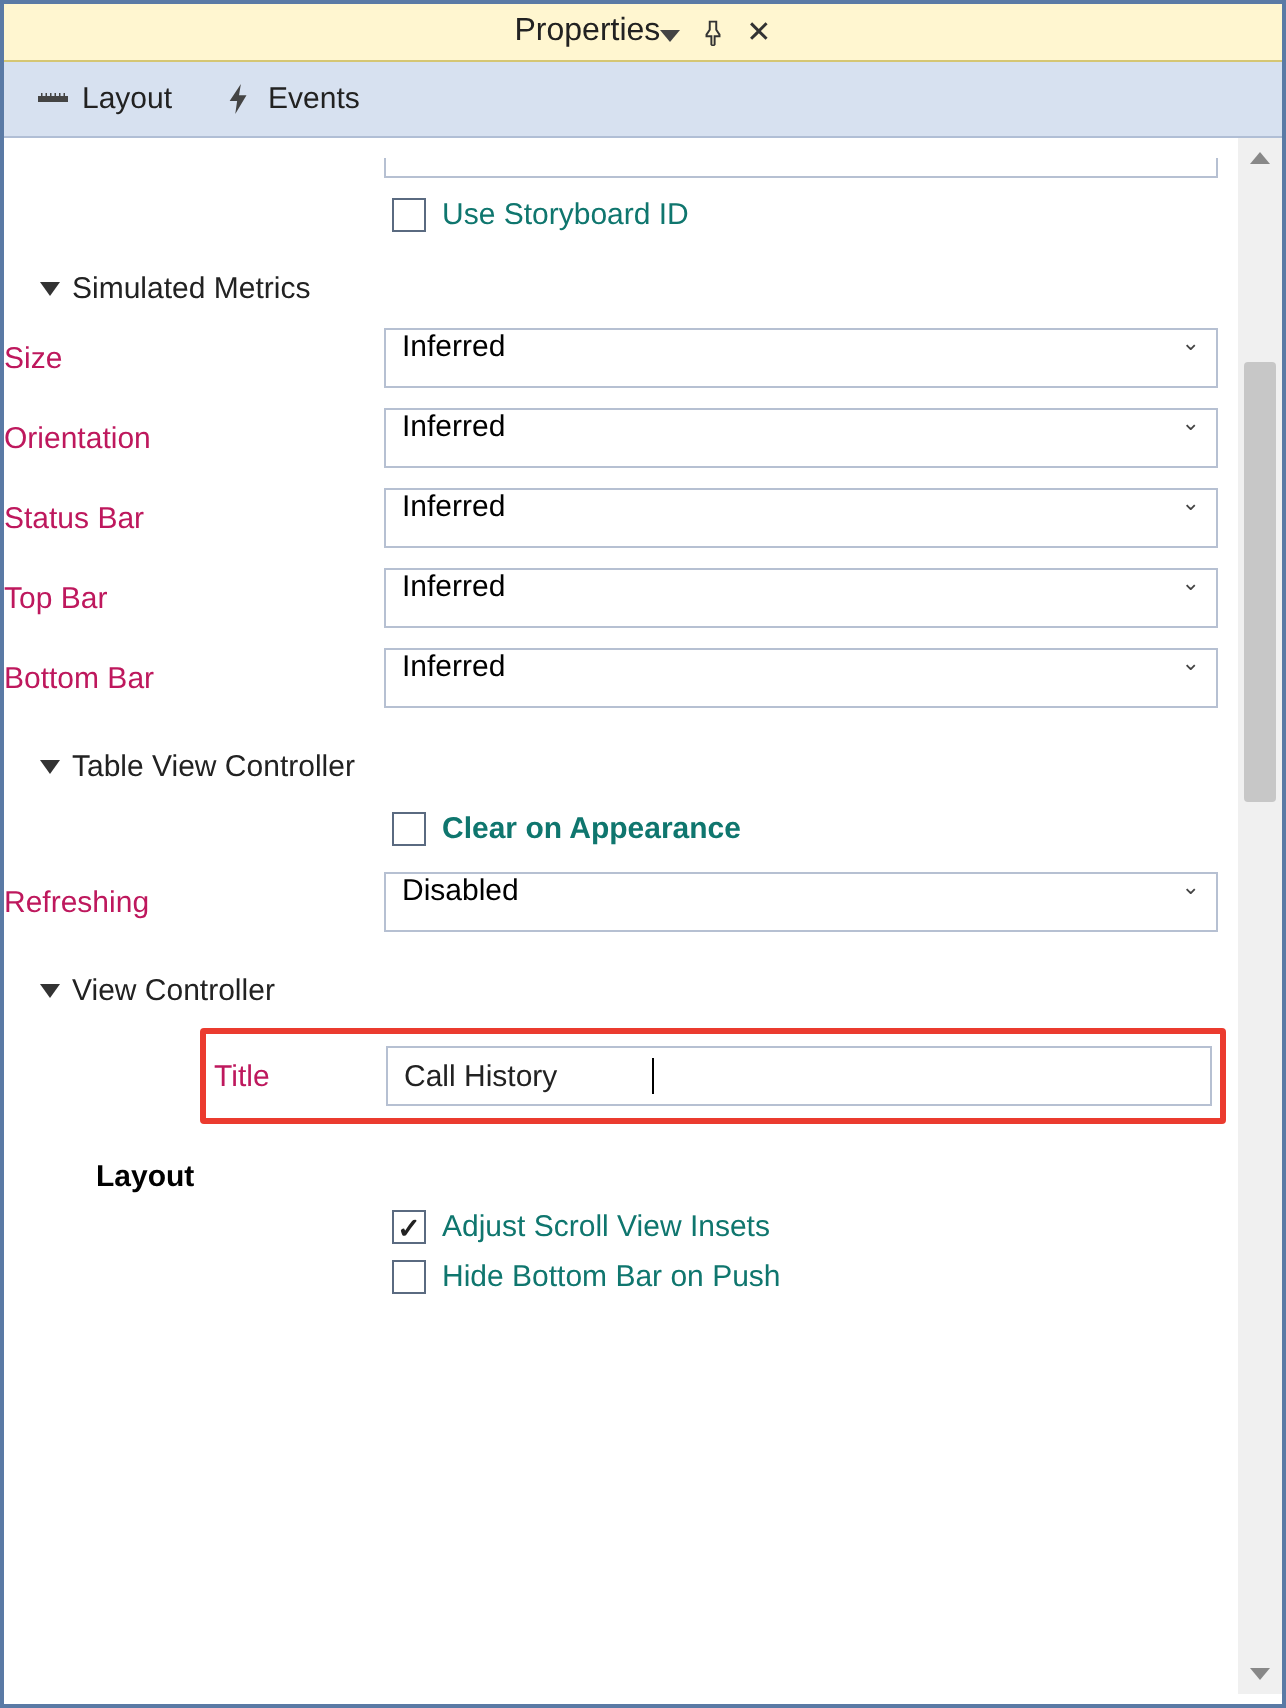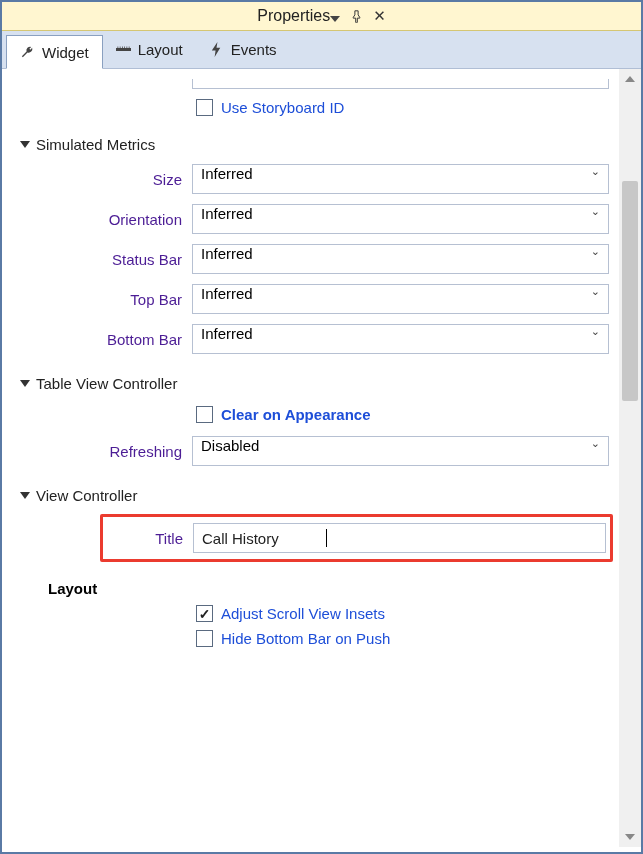--- a/index.html
+++ b/index.html
@@ -19,37 +19,37 @@
   .tab .icon svg { width:15px; height:15px; display:block; }
   
   .panel-body { position: relative; height: calc(100% - 38px - 34px); }
   .content { position:absolute; top:0; left:0; right:22px; bottom:0; overflow:hidden; padding: 6px 0 0 0; }
   .scrollbar-region { position:absolute; top:0; right:0; width:22px; bottom:0; background:#f0f0f0; display:flex; flex-direction:column; align-items:center; }
   .scroll-arrow { width:22px; height:20px; display:flex; align-items:center; justify-content:center; color:#666; }
   .scroll-track { flex:1; width:22px; background:#f0f0f0; position:relative; }
   .scroll-thumb { position:absolute; left:3px; right:3px; top:92px; height:220px; background:#c7c7c7; border-radius:2px; }
 
   .row { display:flex; align-items:center; min-height:40px; padding:2px 10px 2px 0; }
-  .label-col { width:190px; text-align:right; padding-right:10px; color:#4c1d95; }
+  .label-col { width:190px; text-align:left; padding-right:10px; color:#be185d; }
   .field-col { flex:1; }
   
   .section-header { display:flex; align-items:center; gap:6px; padding: 16px 0 6px 18px; font-size:15px; color:#222; }
   .disclosure { display:inline-block; width:0; height:0; border-left:5px solid transparent; border-right:5px solid transparent; border-top:7px solid #333; }
   
   .sub-label { font-weight:600; padding: 12px 0 4px 46px; }
   
   .text-input { width:100%; border:1px solid #b6c0d2; background:#fff; padding:5px 8px; height:30px; font-size:15px; color:#222;gap:48px; }
   
   .select-box { width:100%; border:1px solid #b6c0d2; background:#fff; padding:0 8px; height:30px; display:flex; align-items:flex-start; justify-content:space-between; cursor:pointer; }
   .select-box .sel-chev { font-size:11px; color:#444; }
   
   .checkbox-row { display:flex; align-items:center; gap:8px; padding:4px 0 4px 194px; }
   .checkbox { width:17px; height:17px; border:1px solid #5a6a80; background:#fff; display:flex; align-items:center; justify-content:center; cursor:pointer; flex-shrink:0; }
   .checkbox.checked::after { content:"✓"; font-size:14px; line-height:1; color:#222; font-weight:bold; }
-  .checkbox-label { color:#1d4ed8; }
+  .checkbox-label { color:#0f766e; }
   
   .highlight { border:3px solid #eb3b2f; border-radius:2px; padding:6px 4px; margin: 4px 6px 6px 98px; }
   .highlight .row { min-height: auto; padding:0; }
   .highlight .label-col { width:86px; }
   
   .cursor-caret { display:inline-block; width:1px; height:18px; background:#000; vertical-align:middle; margin-left:-1px; }
 </style>
 </head>
 <body>
 
@@ -60,28 +60,20 @@
     <span class="pin-icon">
       <svg viewBox="0 0 16 16">
           <path d="M6 1h4v5l2 3v1H9v5l-1 1-1-1v-5H4V9l2-3V1z" fill="none" stroke="#333" stroke-width="1.2"></path>
         </svg>
     </span>
     <span class="close-x">✕</span>
   </div>
 </div>
 
 <div class="tabbar">
-  <div class="tab active">
-    <span class="icon">
-      <svg viewBox="0 0 16 16">
-          <path d="M13 3a4 4 0 0 1-5 5L3 13l-1-1 5-5a4 4 0 0 1 5-5l-2 2 1 1 2-2z" fill="#444"></path>
-        </svg>
-    </span>
-    <span>Widget</span>
-  </div>
   <div class="tab">
     <span class="icon">
       <svg viewBox="0 0 20 8">
           <rect x="0" y="2" width="20" height="4" fill="#444"></rect>
           <rect x="2" y="0" width="1" height="3" fill="#444"></rect>
           <rect x="5" y="0" width="1" height="3" fill="#444"></rect>
           <rect x="8" y="0" width="1" height="3" fill="#444"></rect>
           <rect x="11" y="0" width="1" height="3" fill="#444"></rect>
           <rect x="14" y="0" width="1" height="3" fill="#444"></rect>
           <rect x="17" y="0" width="1" height="3" fill="#444"></rect>

